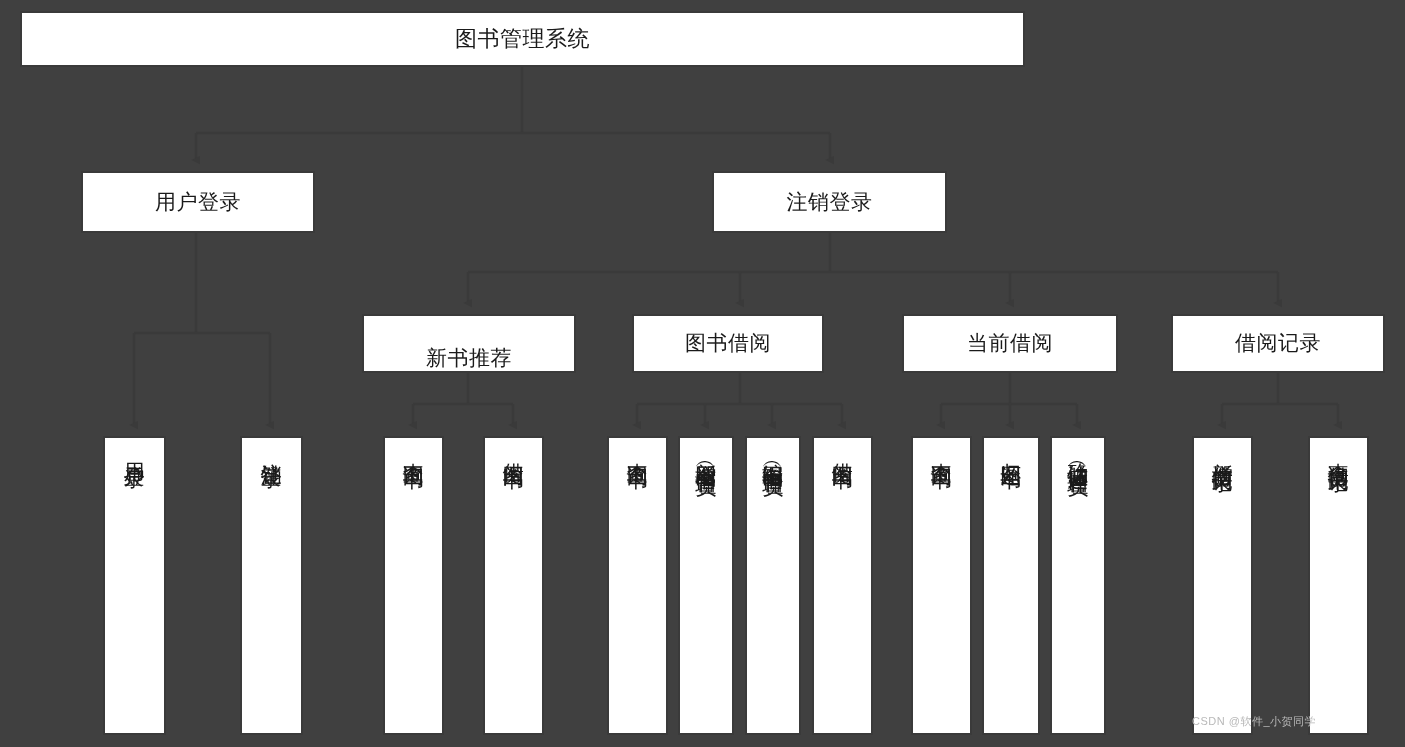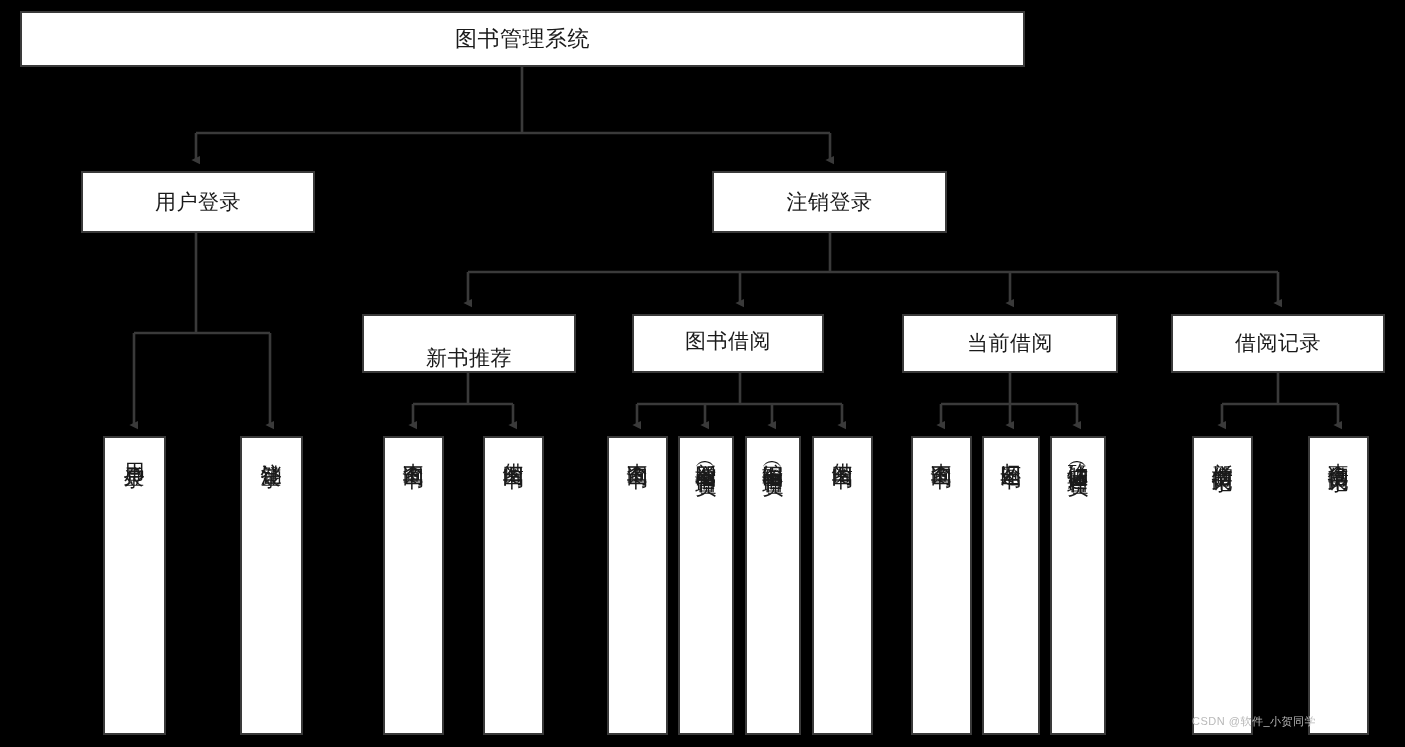--- a/index.html
+++ b/index.html
@@ -8,21 +8,21 @@
     padding: 0;
     background: #ffffff;
   }
   body {
     font-family: "Liberation Sans", "DejaVu Sans", sans-serif;
   }
   #diagram-root {
     position: relative;
     width: 1405px;
     height: 747px;
-    background: #000000;
+    background: #404040;
     overflow: hidden;
   }
   #edges-layer {
     position: absolute;
     left: 0;
     top: 0;
     width: 1405px;
     height: 747px;
     pointer-events: none;
   }
@@ -132,21 +132,21 @@
   <div class="node horizontal" style="left:81px; top:171px; width:234px; height:62px;">
     <span class="node-label">用户登录</span>
   </div>
   <div class="node horizontal" style="left:712px; top:171px; width:235px; height:62px;">
     <span class="node-label">注销登录</span>
   </div>
 
   <div class="node horizontal" style="left:362px; top:314px; width:214px; height:59px;align-items:flex-end;">
     <span class="node-label">新书推荐</span>
   </div>
-  <div class="node horizontal" style="left:632px; top:314px; width:192px; height:59px;font-family:Liberation Mono, monospace;">
+  <div class="node horizontal" style="left:632px; top:314px; width:192px; height:59px;">
     <span class="node-label">图书借阅</span>
   </div>
   <div class="node horizontal" style="left:902px; top:314px; width:216px; height:59px;">
     <span class="node-label">当前借阅</span>
   </div>
   <div class="node horizontal" style="left:1171px; top:314px; width:214px; height:59px;">
     <span class="node-label">借阅记录</span>
   </div>
 
   <div class="node vertical" style="left:103px; top:436px; width:63px; height:299px;">

